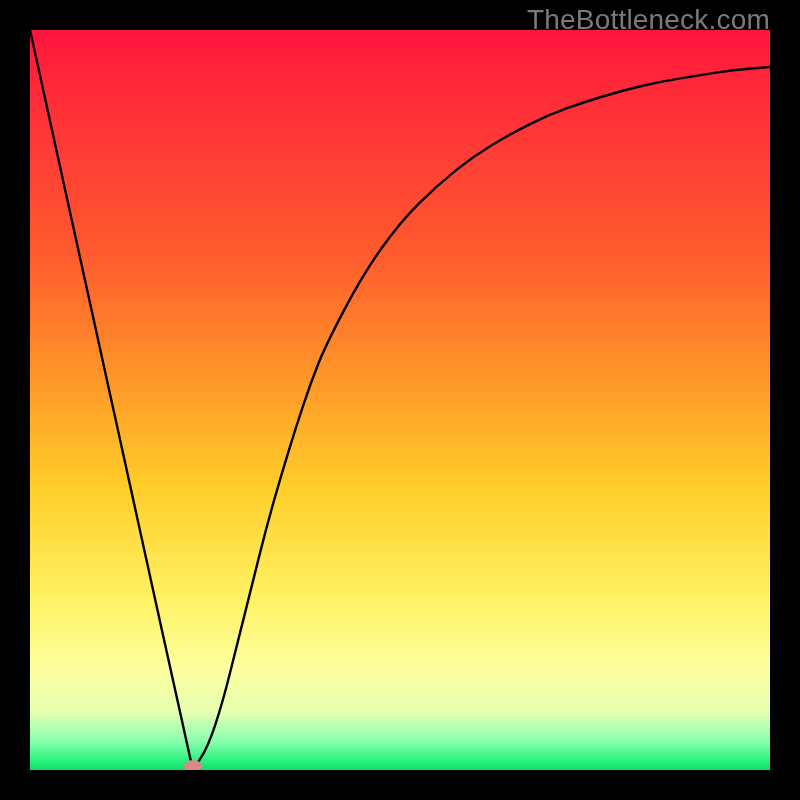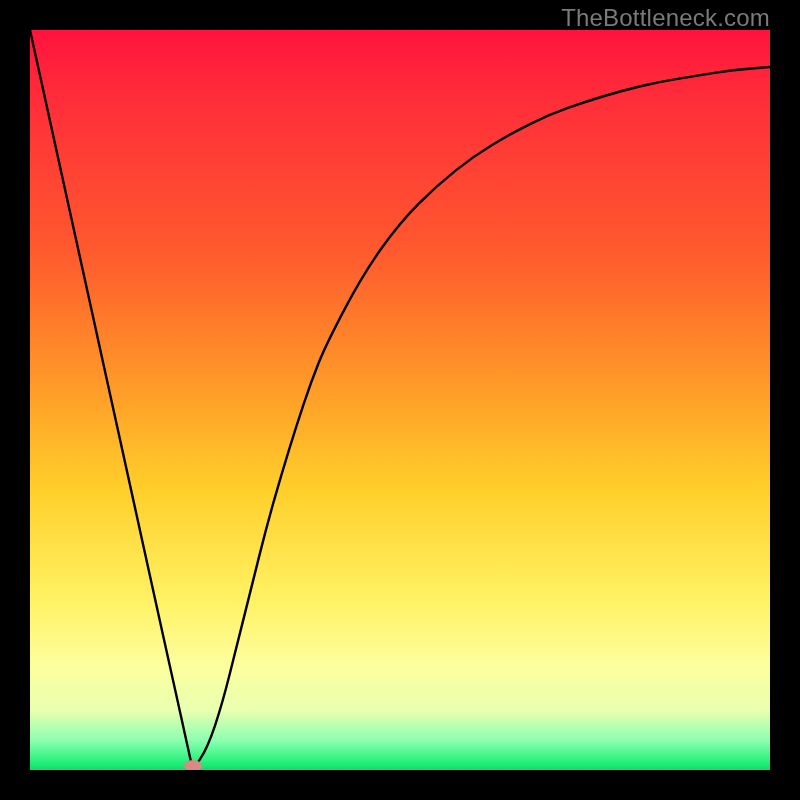--- a/index.html
+++ b/index.html
@@ -3,21 +3,21 @@
 <meta charset="utf-8">
 <style>
   * { margin: 0; padding: 0; box-sizing: border-box; }
   html, body { width: 800px; height: 800px; overflow: hidden; background: #000; }
   .wrap { position: relative; width: 800px; height: 800px; background: #000; }
   .watermark {
     position: absolute;
     top: 4px;
     right: 30px;
     font-family: Arial, Helvetica, sans-serif;
-    font-size: 24px;
+    font-size: 28px;
     color: #7a7a7a;
     letter-spacing: 0.2px;
     font-weight: 500;
   }
   .plot {
     position: absolute;
     left: 30px;
     top: 30px;
     width: 740px;
     height: 740px;

